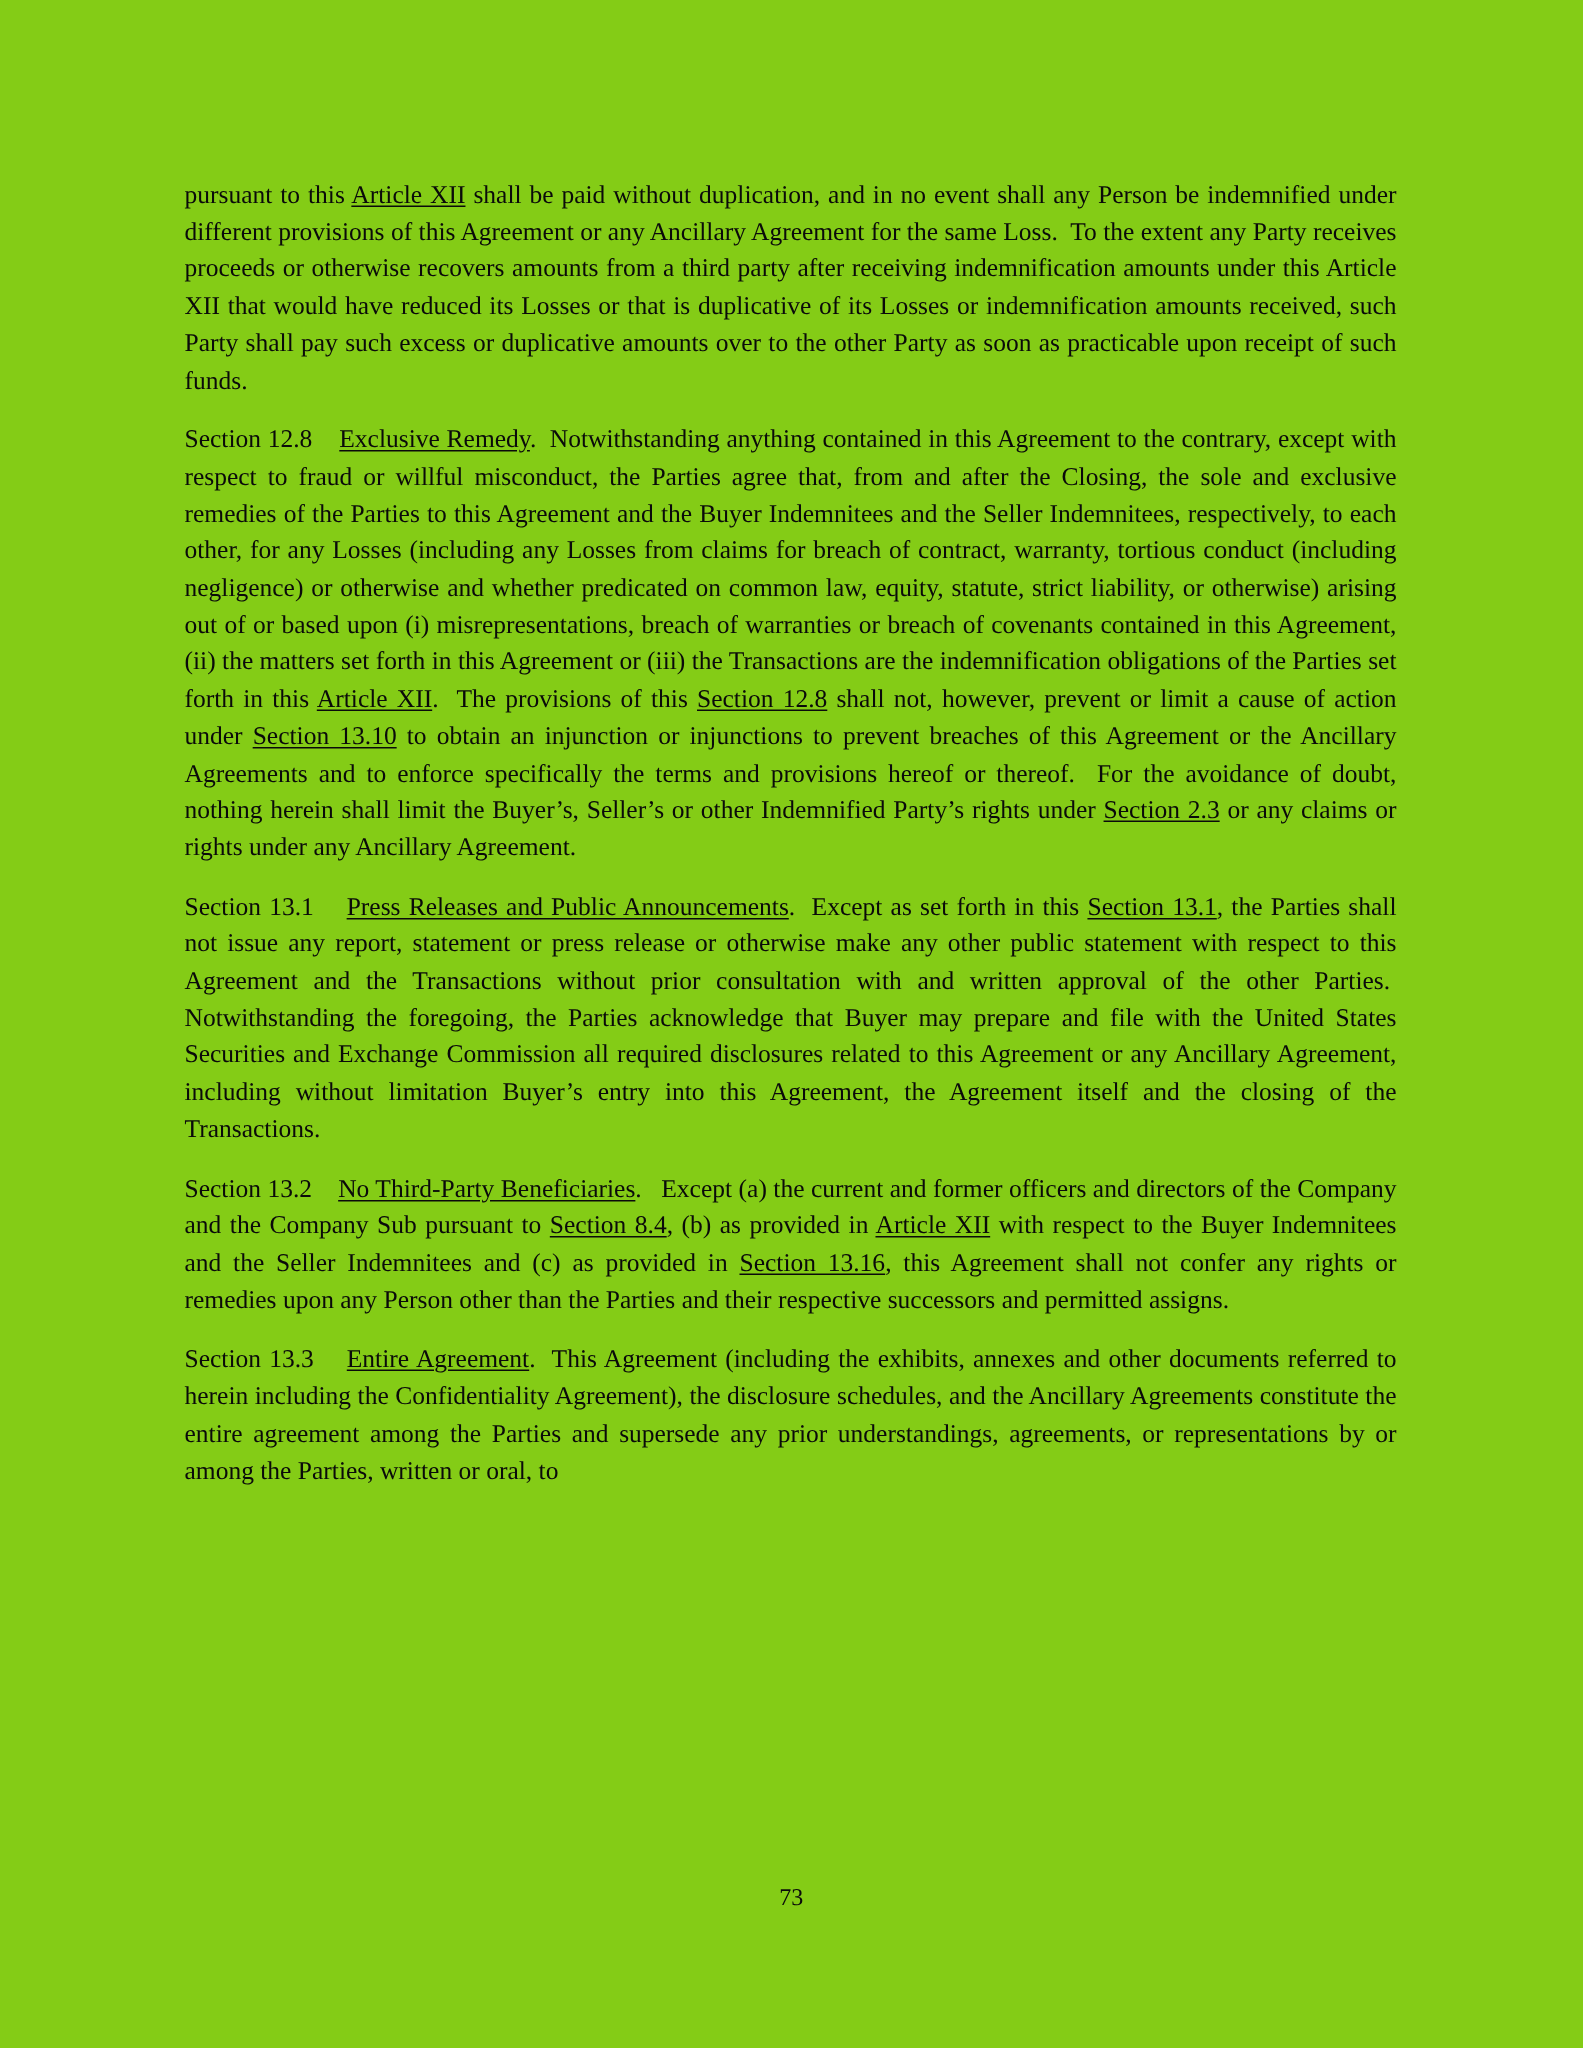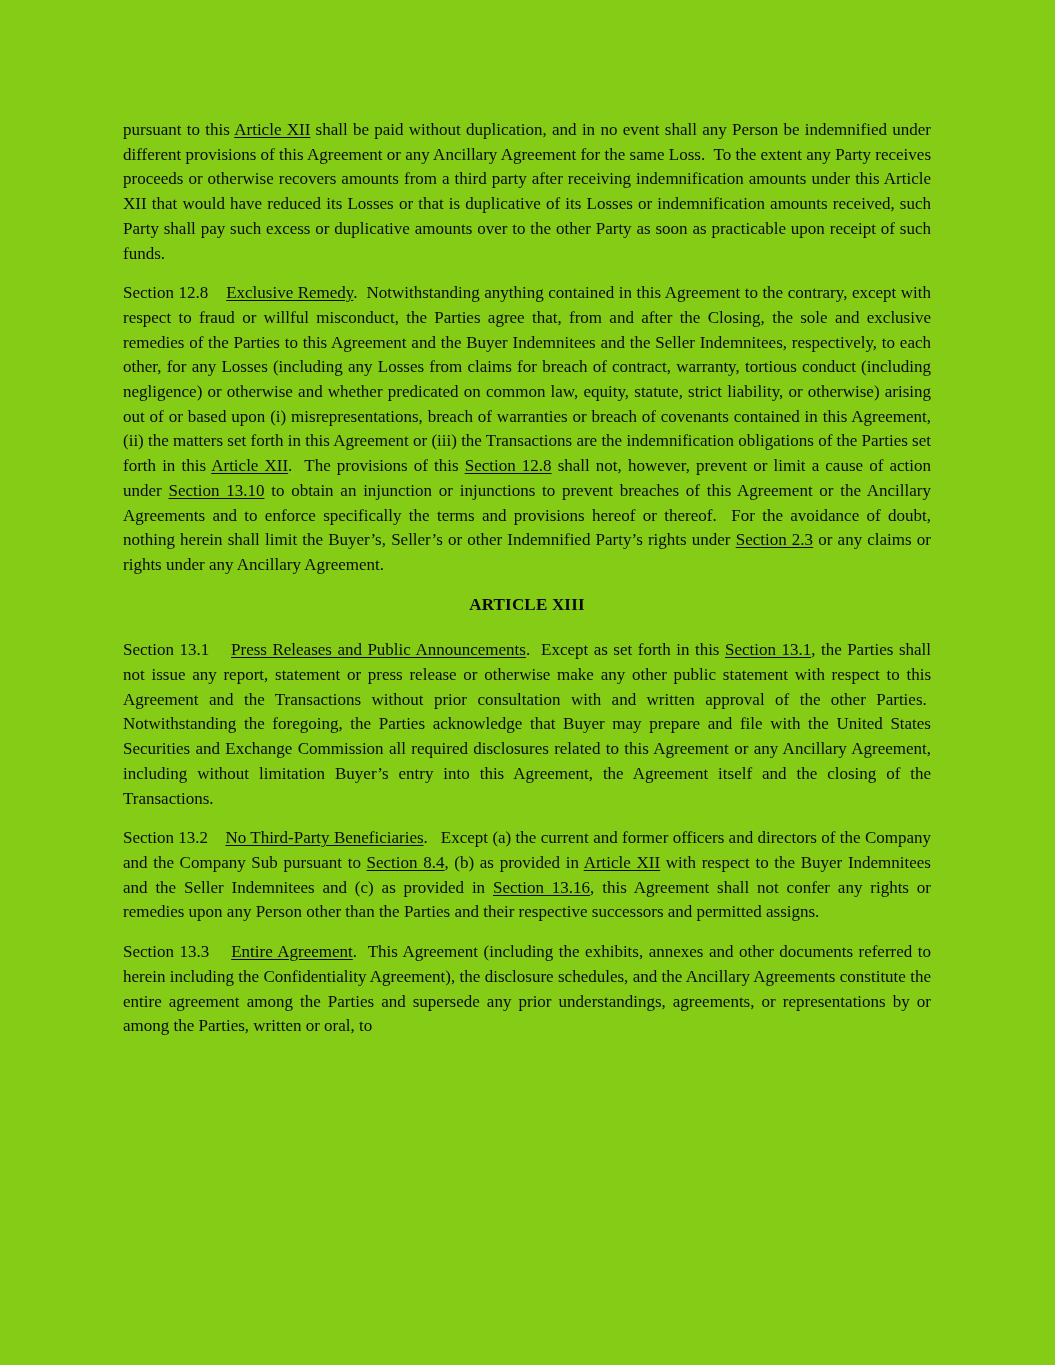--- a/index.html
+++ b/index.html
@@ -51,18 +51,18 @@
     line-height: 20px;
   }
 </style>
 </head>
 <body>
 
 <div class="page">
   <div class="content">
     <p class="body"><span>pursuant to this </span><span class="u">Article XII</span><span> shall be paid without duplication, and in no event shall any Person be indemnified under different provisions of this Agreement or any Ancillary Agreement for the same Loss.&nbsp; To the extent any Party receives proceeds or otherwise recovers amounts from a third party after receiving indemnification amounts under this Article XII that would have reduced its Losses or that is duplicative of its Losses or indemnification amounts received, such Party shall pay such excess or duplicative amounts over to the other Party as soon as practicable upon receipt of such funds.</span></p>
     <p class="body"><span>Section 12.8&nbsp;&nbsp;&nbsp; </span><span class="u">Exclusive Remedy</span><span>.&nbsp; Notwithstanding anything contained in this Agreement to the contrary, except with respect to fraud or willful misconduct, the Parties agree that, from and after the Closing, the sole and exclusive remedies of the Parties to this Agreement and the Buyer Indemnitees and the Seller Indemnitees, respectively, to each other, for any Losses (including any Losses from claims for breach of contract, warranty, tortious conduct (including negligence) or otherwise and whether predicated on common law, equity, statute, strict liability, or otherwise) arising out of or based upon (i) misrepresentations, breach of warranties or breach of covenants contained in this Agreement, (ii) the matters set forth in this Agreement or (iii) the Transactions are the indemnification obligations of the Parties set forth in this </span><span class="u">Article XII</span><span>.&nbsp; The provisions of this </span><span class="u">Section 12.8</span><span> shall not, however, prevent or limit a cause of action under </span><span class="u">Section 13.10</span><span> to obtain an injunction or injunctions to prevent breaches of this Agreement or the Ancillary Agreements and to enforce specifically the terms and provisions hereof or thereof.&nbsp; For the avoidance of doubt, nothing herein shall limit the Buyer’s, Seller’s or other Indemnified Party’s rights under </span><span class="u">Section 2.3</span><span> or any claims or rights under any Ancillary Agreement.</span></p>
-    <p class="heading"><span>ARTICLE XIII</span></p>
     <p class="body"><span>Section 13.1&nbsp;&nbsp;&nbsp; </span><span class="u">Press Releases and Public Announcements</span><span>.&nbsp; Except as set forth in this </span><span class="u">Section 13.1</span><span>, the Parties shall not issue any report, statement or press release or otherwise make any other public statement with respect to this Agreement and the Transactions without prior consultation with and written approval of the other Parties.&nbsp; Notwithstanding the foregoing, the Parties acknowledge that Buyer may prepare and file with the United States Securities and Exchange Commission all required disclosures related to this Agreement or any Ancillary Agreement, including without limitation Buyer’s entry into this Agreement, the Agreement itself and the closing of the Transactions.</span></p>
     <p class="body"><span>Section 13.2&nbsp;&nbsp;&nbsp; </span><span class="u">No Third-Party Beneficiaries</span><span>.&nbsp;&nbsp; Except (a) the current and former officers and directors of the Company and the Company Sub pursuant to </span><span class="u">Section 8.4</span><span>, (b) as provided in </span><span class="u">Article XII</span><span> with respect to the Buyer Indemnitees and the Seller Indemnitees and (c) as provided in </span><span class="u">Section 13.16</span><span>, this Agreement shall not confer any rights or remedies upon any Person other than the Parties and their respective successors and permitted assigns.</span></p>
     <p class="body"><span>Section 13.3&nbsp;&nbsp;&nbsp; </span><span class="u">Entire Agreement</span><span>.&nbsp; This Agreement (including the exhibits, annexes and other documents referred to herein including the Confidentiality Agreement), the disclosure schedules, and the Ancillary Agreements constitute the entire agreement among the Parties and supersede any prior understandings, agreements, or representations by or among the Parties, written or oral, to</span></p>
   </div>
+  <div class="footer">73</div>
 </div>
 
 </body></html>

